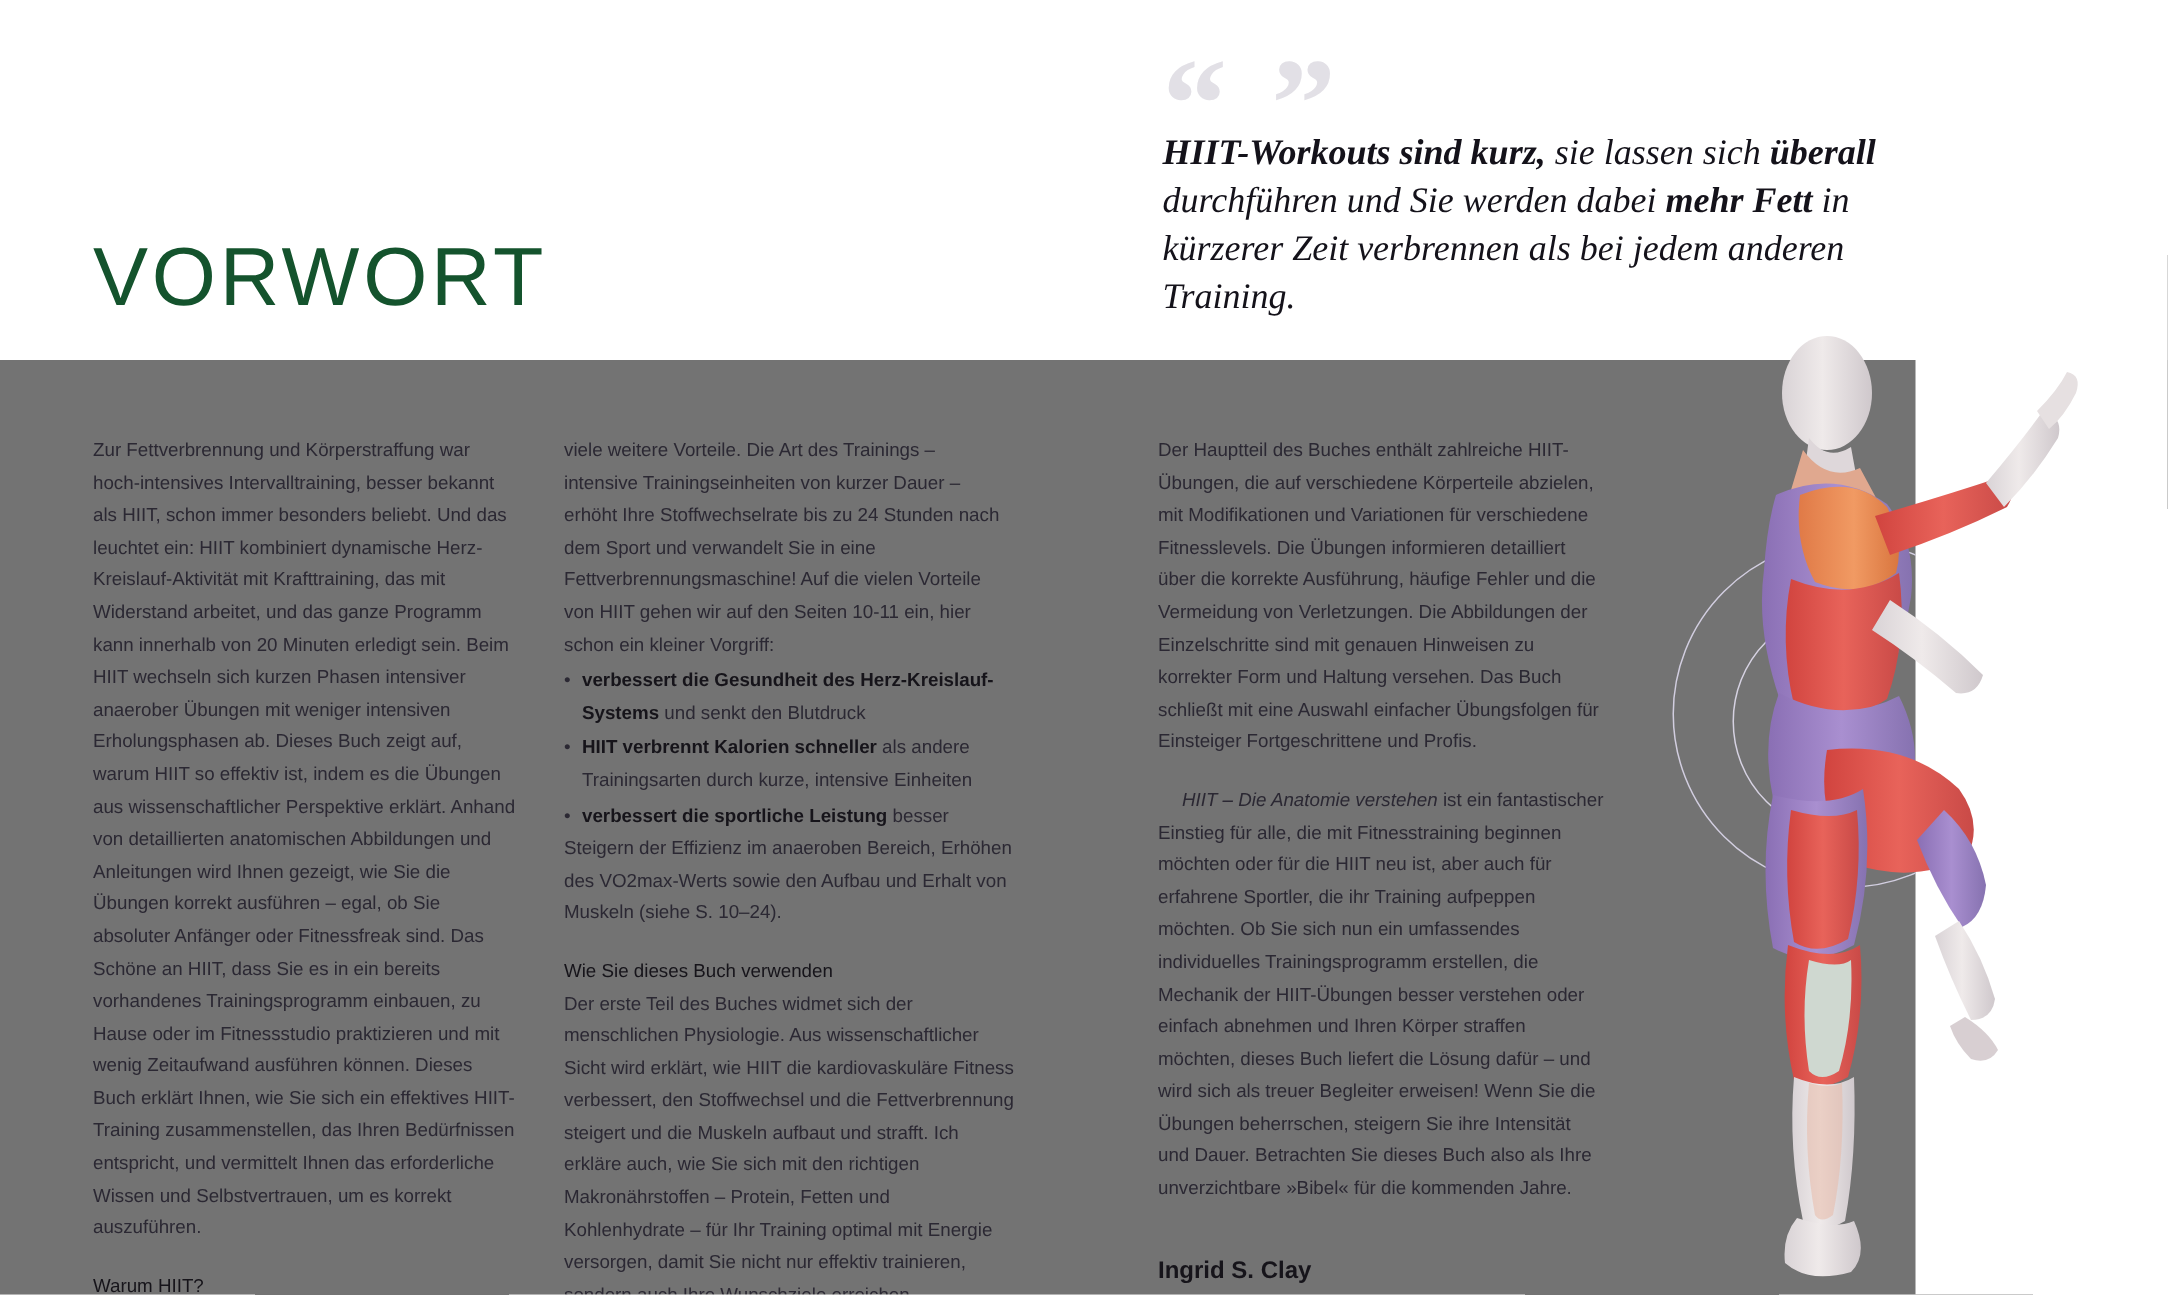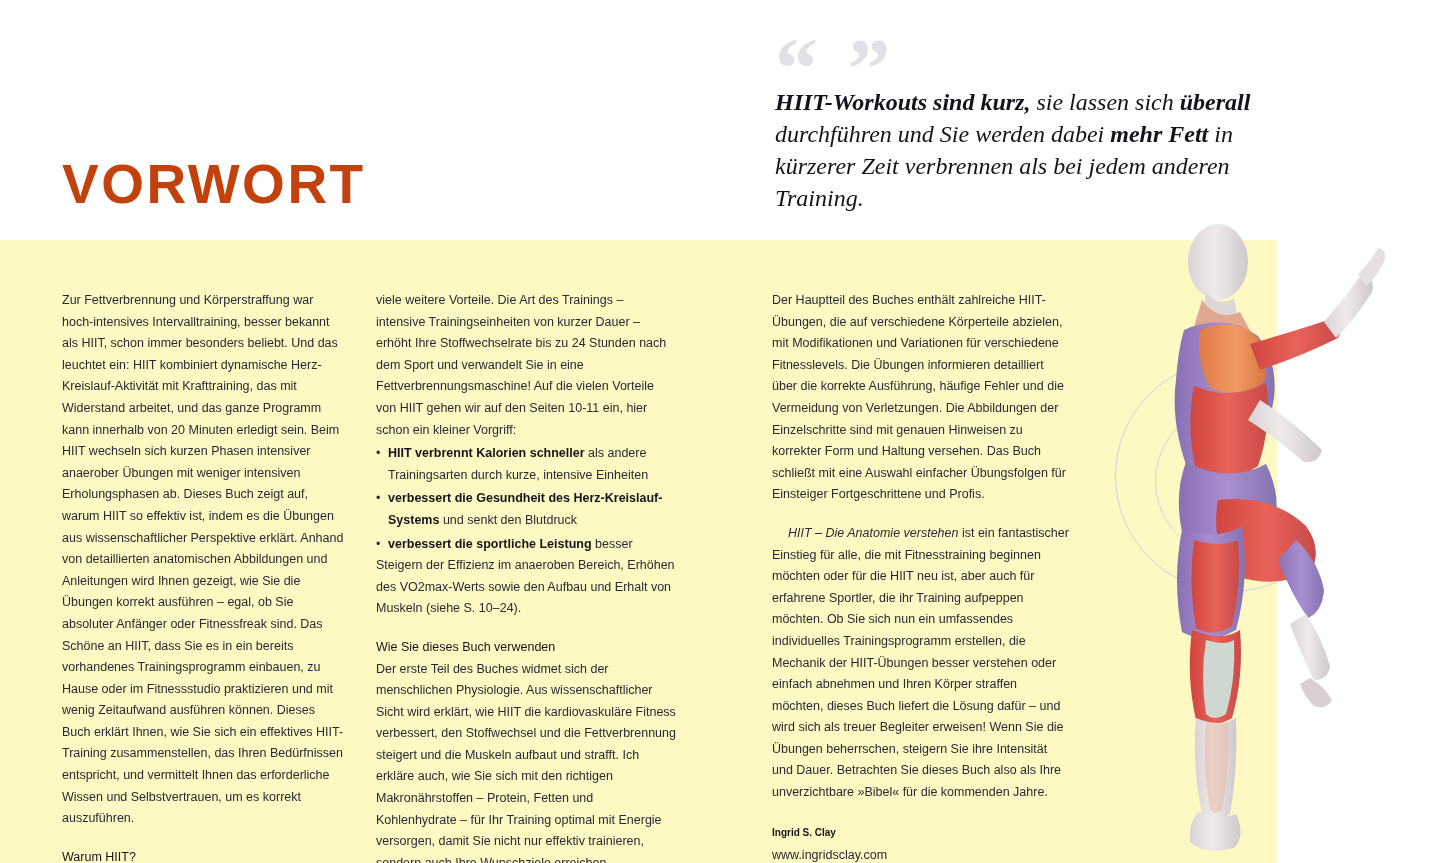--- a/index.html
+++ b/index.html
@@ -29,22 +29,22 @@
     height: 240px;
     background: #ffffff;
   }
 
   .page-title {
     position: absolute;
     left: 62px;
     top: 152px;
     font-size: 55px;
     letter-spacing: 2.5px;
-    font-weight: 700;
-    color: #c2410c;
+    font-weight: 400;
+    color: #14532d;
     font-family: "Liberation Sans", sans-serif;
   }
 
   .quote-marks {
     position: absolute;
     left: 775px;
     top: 26px;
     font-family: "Liberation Serif", serif;
     font-size: 86px;
     line-height: 1;
@@ -69,21 +69,21 @@
     font-weight: 700;
     font-style: italic;
   }
 
   
   .body-band {
     position: absolute;
     left: 0; top: 240px;
     width: 1277px;
     height: 623px;
-    background: #fef9c3;
+    background: #737373;
     overflow: hidden;
   }
 
   .deco-arc {
     position: absolute;
     right: -70px;
     top: 120px;
     width: 230px;
     height: 230px;
     border: 1px solid #d2cee0;
@@ -144,23 +144,23 @@
   .bullets li:before {
     content: "•";
     position: absolute;
     left: 0;
     top: 0;
     color: #2b2833;
   }
   .bullets b { font-weight: bold; color: #16141a; }
 
   .signature {
-    margin-top: 18px;
+    margin-top: 33px;
     font-weight: bold;
-    font-size: 10px;
+    font-size: 16px;
     color: #16141a;
   }
   .website {
     font-size: 12.5px;
     color: #2b2833;
     margin-top: 2px;
   }
   .italic-title { font-style: italic; margin-top: 36px; }
   .indent { text-indent: 16px; }
 
@@ -198,22 +198,22 @@
 
       <div class="col" id="col1">
         <p>Zur Fettverbrennung und Körperstraffung war hoch-intensives Intervalltraining, besser bekannt als HIIT, schon immer besonders beliebt. Und das leuchtet ein: HIIT kombiniert dynamische Herz-Kreislauf-Aktivität mit Krafttraining, das mit Widerstand arbeitet, und das ganze Programm kann innerhalb von 20 Minuten erledigt sein. Beim HIIT wechseln sich kurzen Phasen intensiver anaerober Übungen mit weniger intensiven Erholungsphasen ab. Dieses Buch zeigt auf, warum HIIT so effektiv ist, indem es die Übungen aus wissenschaftlicher Perspektive erklärt. Anhand von detaillierten anatomischen Abbildungen und Anleitungen wird Ihnen gezeigt, wie Sie die Übungen korrekt ausführen – egal, ob Sie absoluter Anfänger oder Fitnessfreak sind. Das Schöne an HIIT, dass Sie es in ein bereits vorhandenes Trainingsprogramm einbauen, zu Hause oder im Fitnessstudio praktizieren und mit wenig Zeitaufwand ausführen können. Dieses Buch erklärt Ihnen, wie Sie sich ein effektives HIIT-Training zusammenstellen, das Ihren Bedürfnissen entspricht, und vermittelt Ihnen das erforderliche Wissen und Selbstvertrauen, um es korrekt auszuführen.</p>
         <h3>Warum HIIT?</h3>
 
       </div>
 
       <div class="col" id="col2">
         <p>viele weitere Vorteile. Die Art des Trainings – intensive Trainingseinheiten von kurzer Dauer – erhöht Ihre Stoffwechselrate bis zu 24 Stunden nach dem Sport und verwandelt Sie in eine Fettverbrennungsmaschine! Auf die vielen Vorteile von HIIT gehen wir auf den Seiten 10-11 ein, hier schon ein kleiner Vorgriff:</p>
         <ul class="bullets" id="benefit-list">
+            <li><b>verbessert die Gesundheit des Herz-Kreislauf-Systems</b><span> und senkt den Blutdruck</span></li>
             <li><b>HIIT verbrennt Kalorien schneller</b><span> als andere Trainingsarten durch kurze, intensive Einheiten</span></li>
-            <li><b>verbessert die Gesundheit des Herz-Kreislauf-Systems</b><span> und senkt den Blutdruck</span></li>
             <li><b>verbessert die sportliche Leistung</b><span> besser</span></li>
           </ul>
         <p style="margin-top:0">Steigern der Effizienz im anaeroben Bereich, Erhöhen des VO2max-Werts sowie den Aufbau und Erhalt von Muskeln (siehe S. 10–24).</p>
         <h3>Wie Sie dieses Buch verwenden</h3>
         <p style="margin-top:0">Der erste Teil des Buches widmet sich der menschlichen Physiologie. Aus wissenschaftlicher Sicht wird erklärt, wie HIIT die kardiovaskuläre Fitness verbessert, den Stoffwechsel und die Fettverbrennung steigert und die Muskeln aufbaut und strafft. Ich erkläre auch, wie Sie sich mit den richtigen Makronährstoffen – Protein, Fetten und Kohlenhydrate – für Ihr Training optimal mit Energie versorgen, damit Sie nicht nur effektiv trainieren, sondern auch Ihre Wunschziele erreichen.</p>
       </div>
 
       <div class="col" id="col3">
         <p>Der Hauptteil des Buches enthält zahlreiche HIIT-Übungen, die auf verschiedene Körperteile abzielen, mit Modifikationen und Variationen für verschiedene Fitnesslevels. Die Übungen informieren detailliert über die korrekte Ausführung, häufige Fehler und die Vermeidung von Verletzungen. Die Abbildungen der Einzelschritte sind mit genauen Hinweisen zu korrekter Form und Haltung versehen. Das Buch schließt mit eine Auswahl einfacher Übungsfolgen für Einsteiger Fortgeschrittene und Profis.</p>
         <p class="indent"><span class="italic-title">HIIT – Die Anatomie verstehen</span><span> ist ein fantastischer Einstieg für alle, die mit Fitnesstraining beginnen möchten oder für die HIIT neu ist, aber auch für erfahrene Sportler, die ihr Training aufpeppen möchten. Ob Sie sich nun ein umfassendes individuelles Trainingsprogramm erstellen, die Mechanik der HIIT-Übungen besser verstehen oder einfach abnehmen und Ihren Körper straffen möchten, dieses Buch liefert die Lösung dafür – und wird sich als treuer Begleiter erweisen! Wenn Sie die Übungen beherrschen, steigern Sie ihre Intensität und Dauer. Betrachten Sie dieses Buch also als Ihre unverzichtbare »Bibel« für die kommenden Jahre.</span></p>

